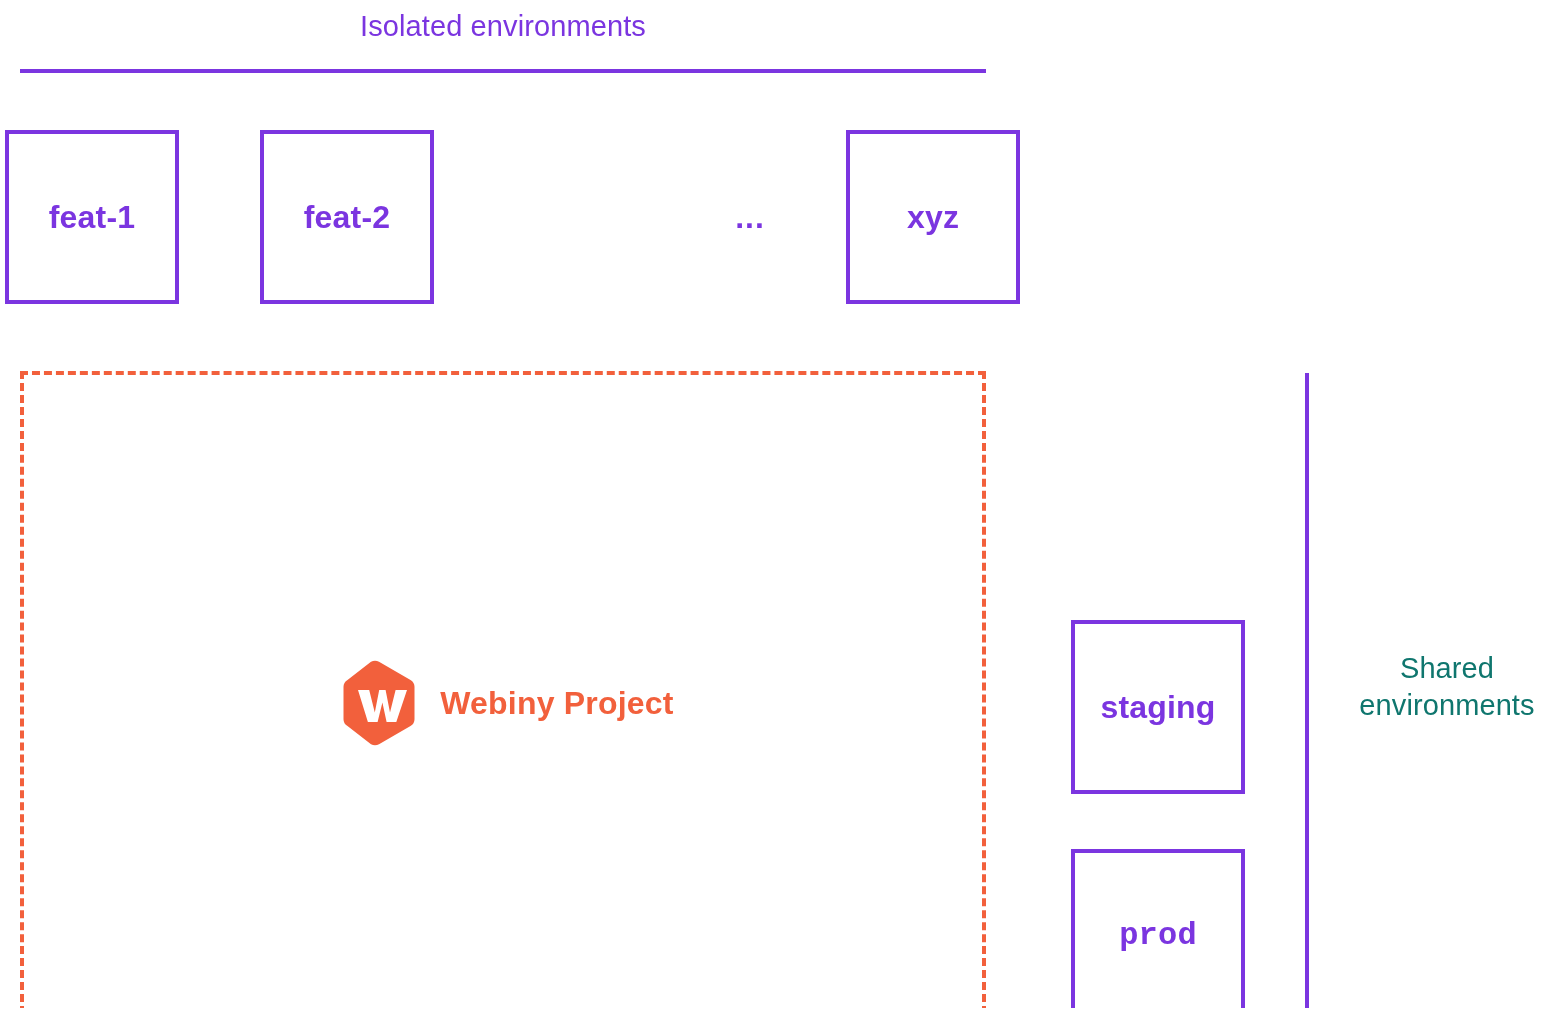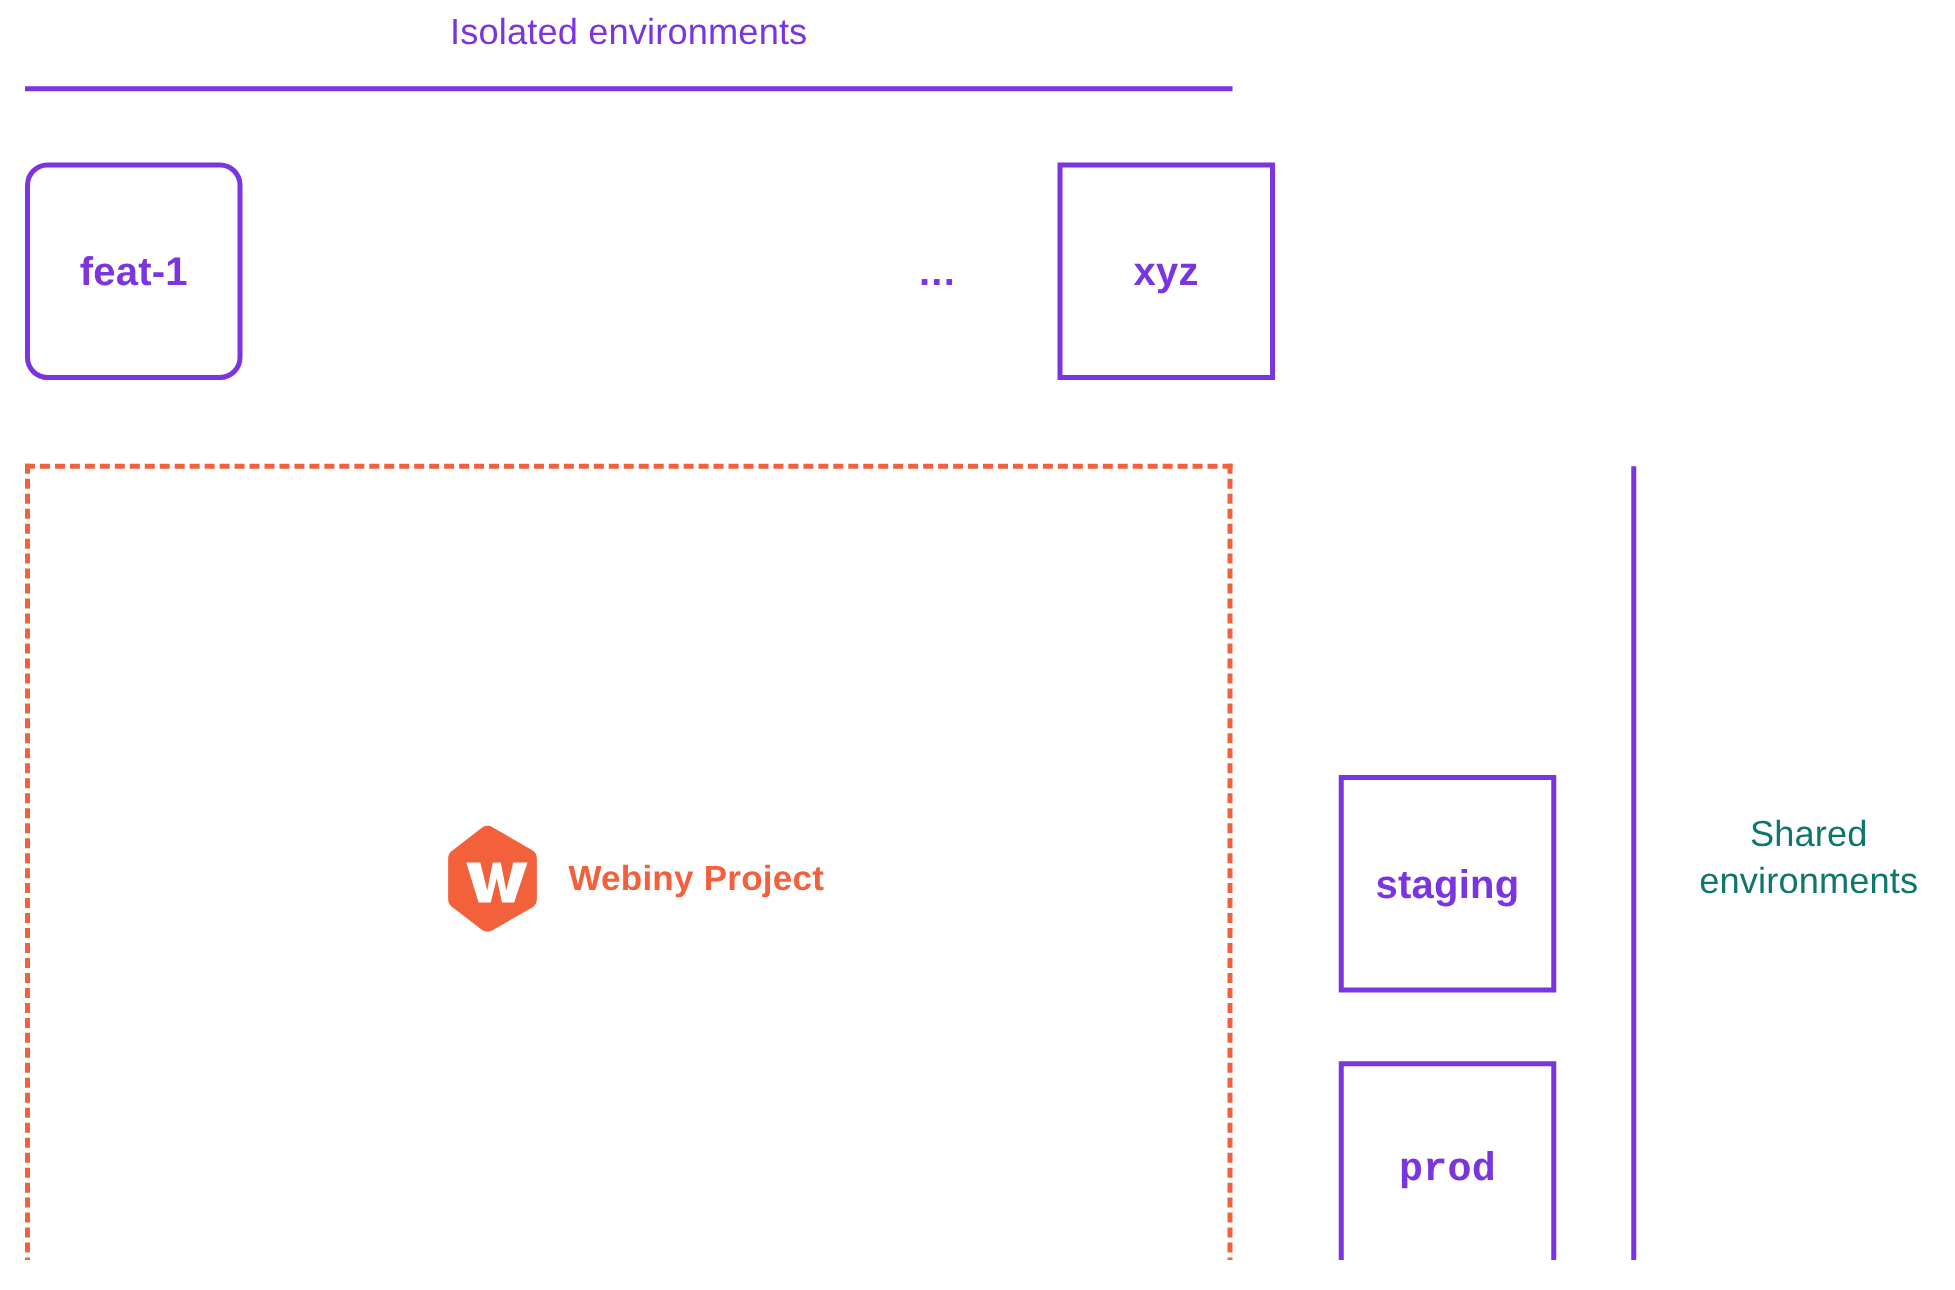--- a/index.html
+++ b/index.html
@@ -55,21 +55,21 @@
   }
   .env-box-label {
     color: #7b35e0;
     font-size: 32px;
     font-weight: 700;
     letter-spacing: 0.2px;
     line-height: 1;
     white-space: nowrap;
   }
   .iso-box { top: 130px; width: 174px; height: 174px; }
-  #iso-box-0 { left: 20px; border-radius: 18px; }
+  #iso-box-0 { left: 5px; }
   #iso-box-1 { left: 260px; }
   #iso-box-2 { left: 499px; }
   #iso-box-3 { left: 798px; margin-left: 48px; }
 
   .ellipsis {
     position: absolute;
     left: 700px;
     top: 130px;
     width: 100px;
     height: 174px;
@@ -105,21 +105,21 @@
     gap: 22px;
   }
   .logo-mark {
     width: 78px;
     height: 86px;
     flex: none;
     display: block;
   }
   .project-name {
     color: #f2603c;
-    font-size: 28px;
+    font-size: 32px;
     font-weight: 700;
     letter-spacing: 0.2px;
     line-height: 1;
     white-space: nowrap;
   }
 
   
   .shared-box { left: 1071px; width: 174px; height: 174px; }
   #shared-box-0 { top: 375px; }
   #shared-box-1 { top: 620px; }
@@ -150,20 +150,23 @@
 <body>
 
 <div id="canvas">
 
   <div class="iso-title">Isolated environments</div>
   <div class="iso-rule"></div>
 
   <div class="env-box iso-box" id="iso-box-0">
     <span class="env-box-label">feat-1</span>
   </div>
+  <div class="env-box iso-box" id="iso-box-1">
+    <span class="env-box-label">feat-2</span>
+  </div>
 
   <div class="ellipsis">...</div>
 
   <div class="env-box iso-box" id="iso-box-3">
     <span class="env-box-label">xyz</span>
   </div>
 
   <div class="project-area">
     <div class="project-logo-row">
       <svg class="logo-mark" viewBox="0 0 78 86" xmlns="http://www.w3.org/2000/svg">

